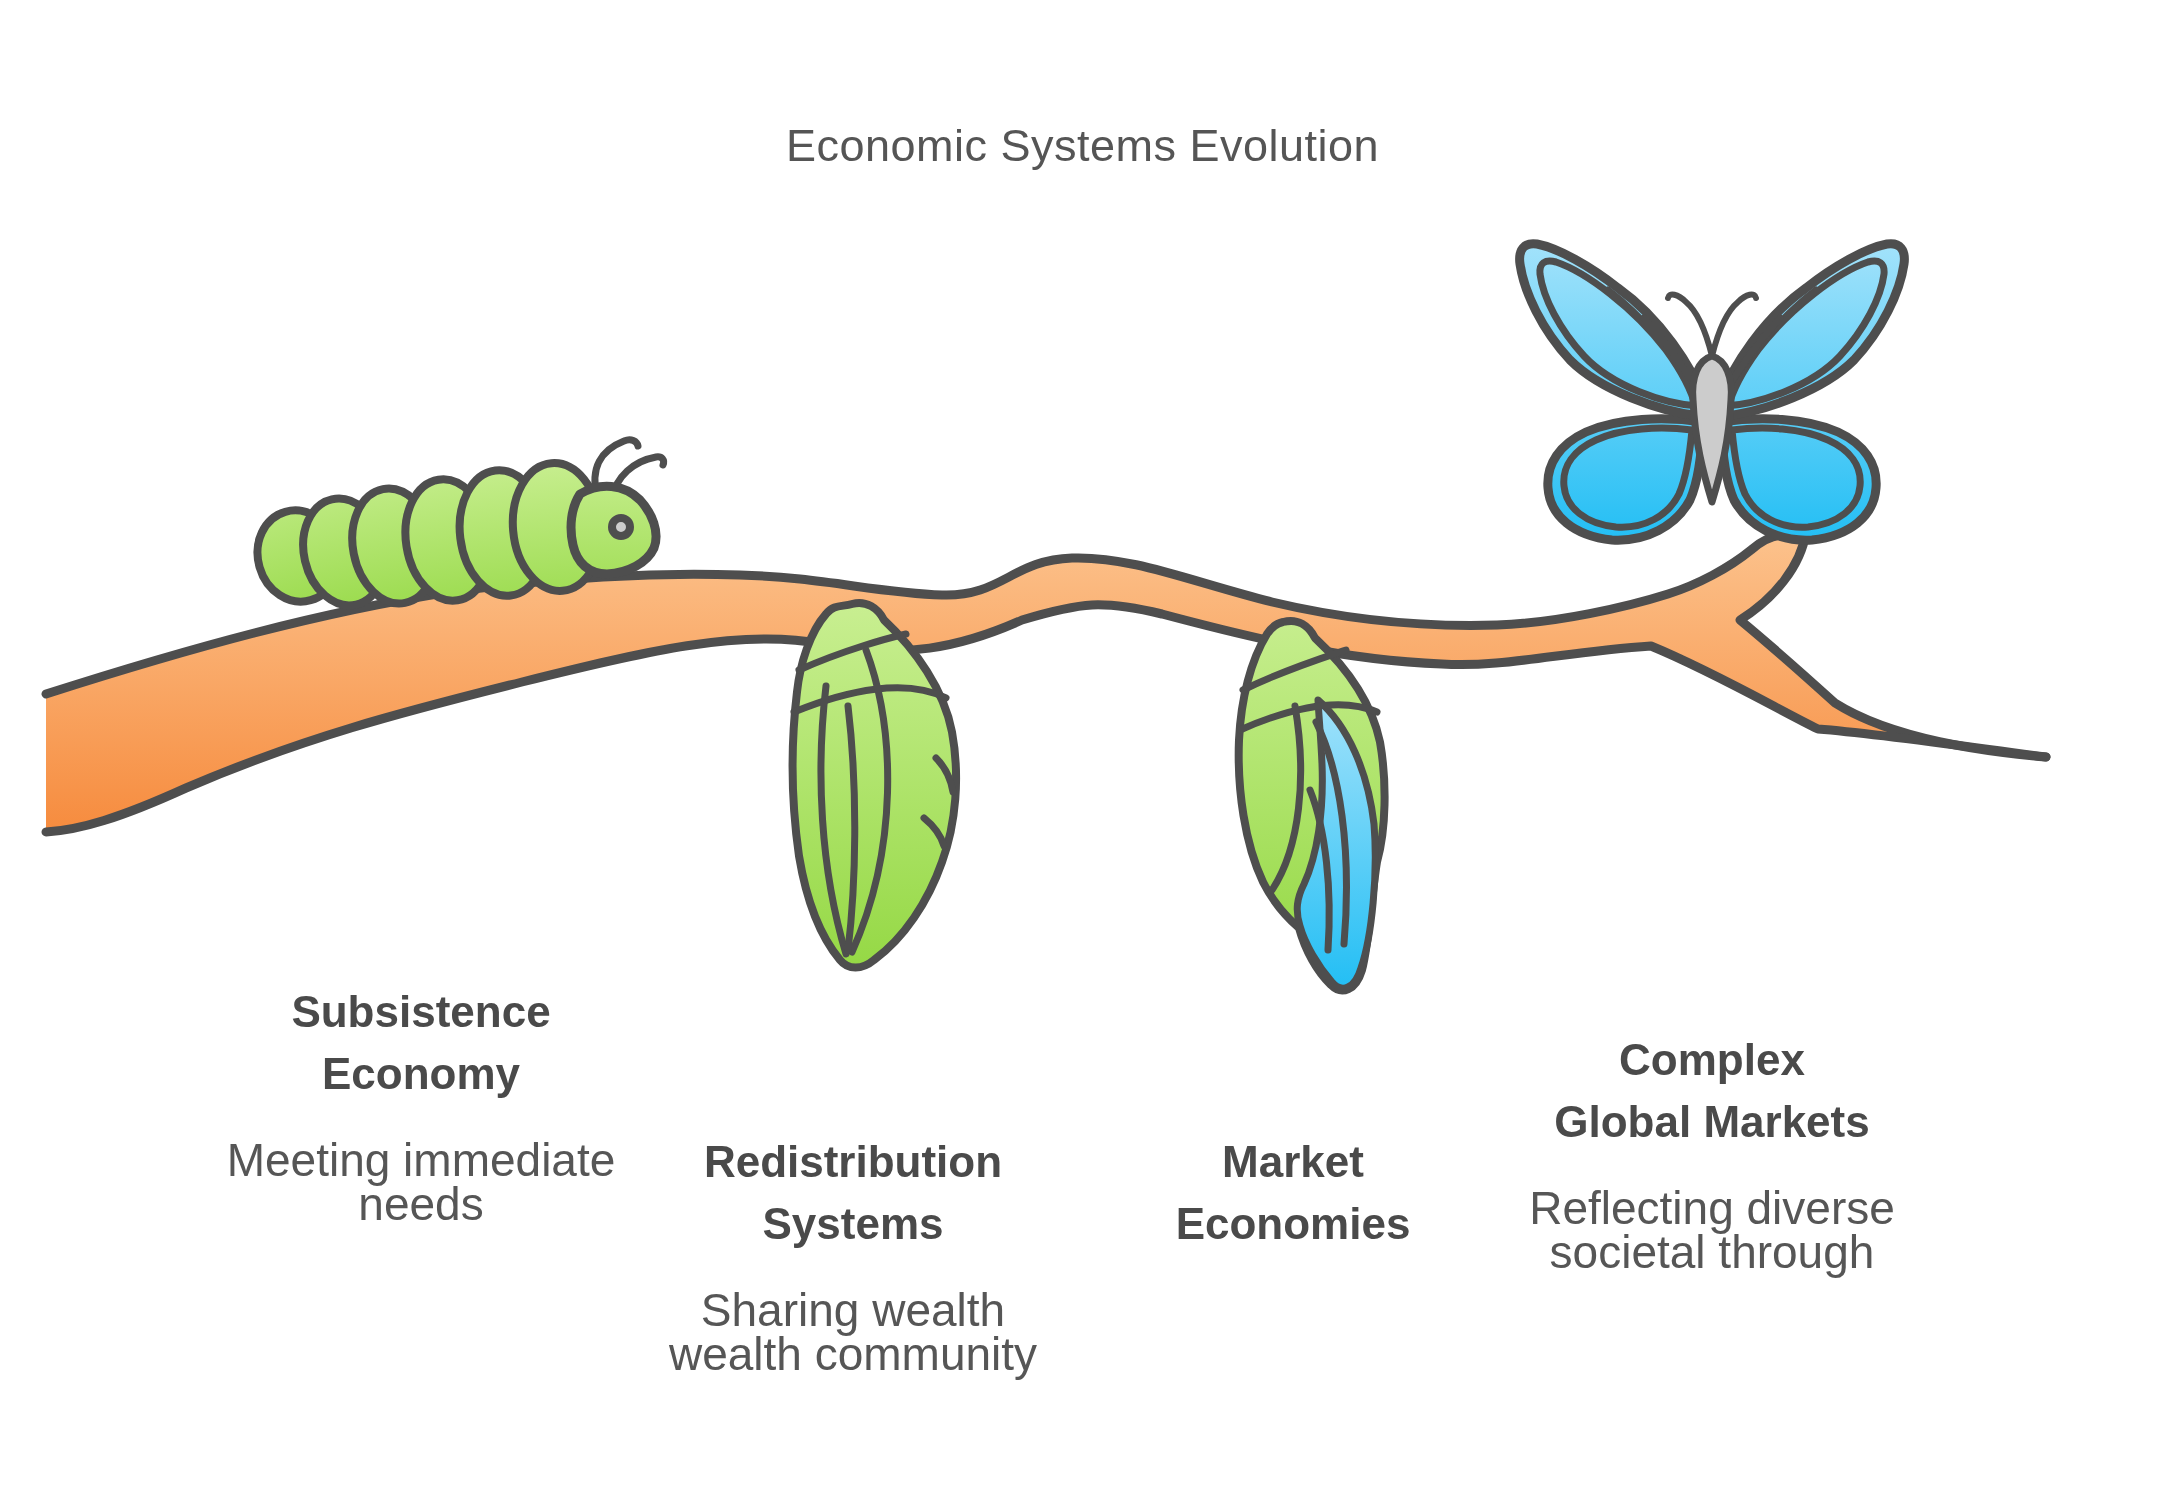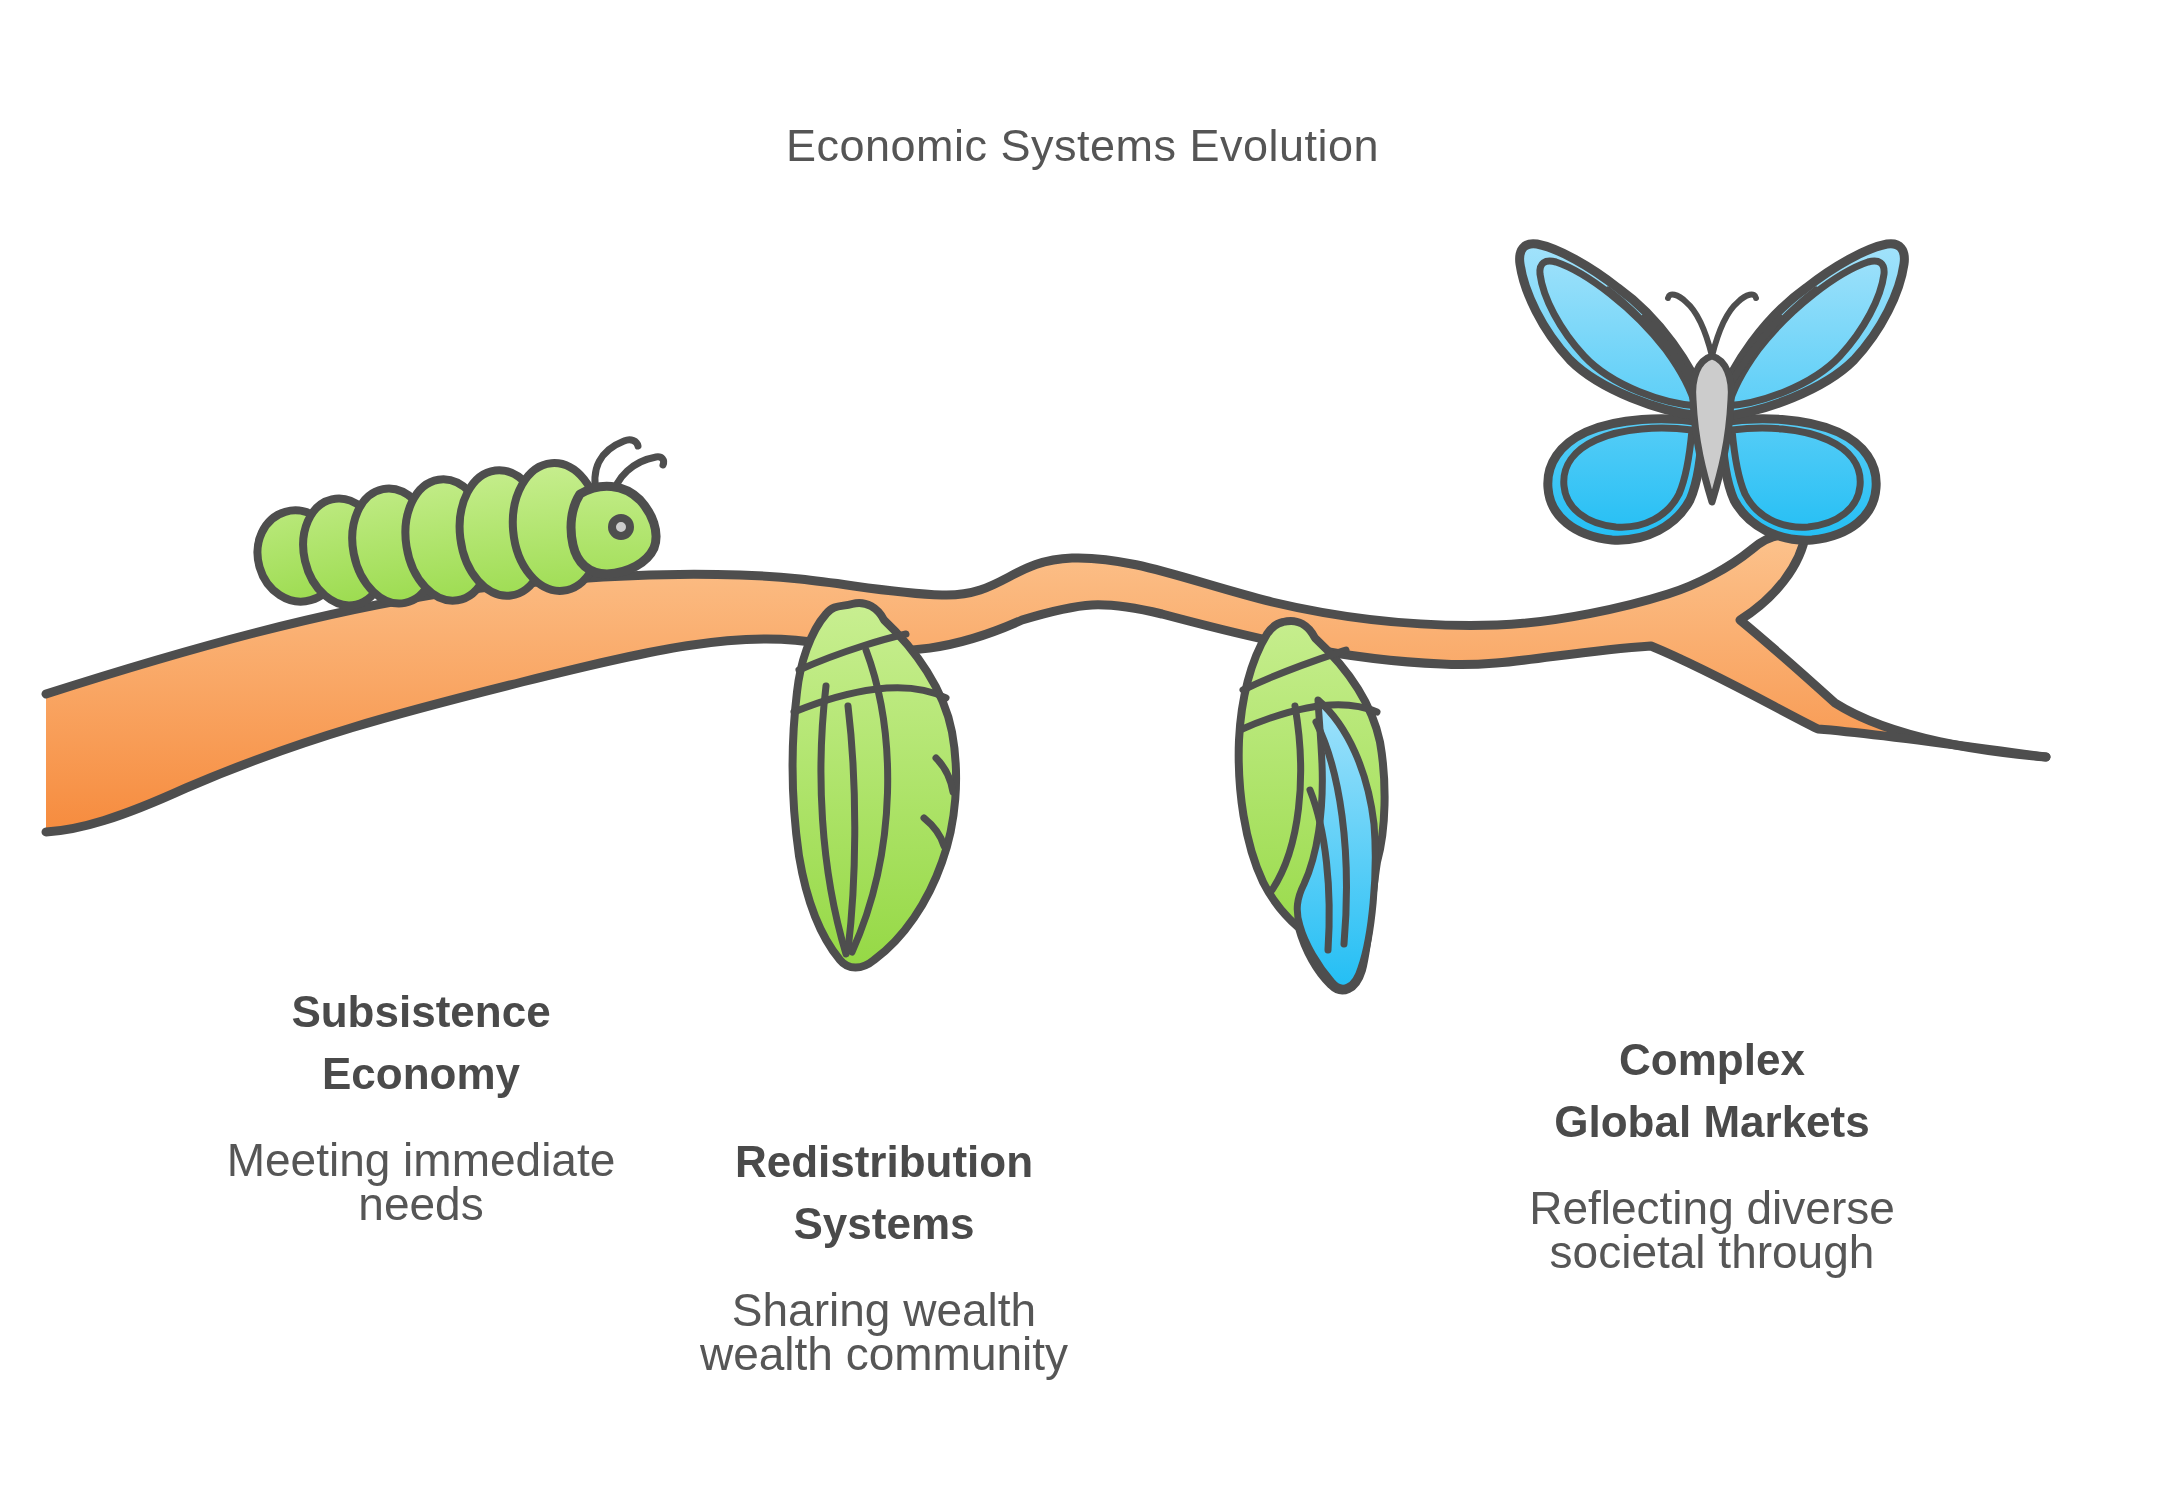--- a/index.html
+++ b/index.html
@@ -243,32 +243,36 @@
     <div class="stage-heading">
       <div>Subsistence</div>
       <div>Economy</div>
     </div>
     <div class="stage-desc">
       <div>Meeting immediate</div>
       <div>needs</div>
     </div>
   </div>
 
-  <div class="stage" style="left:884px;top:1131px">
+  <div class="stage" style="left:853px;top:1131px">
     <div class="stage-heading">
       <div>Redistribution</div>
       <div>Systems</div>
     </div>
     <div class="stage-desc">
       <div>Sharing wealth</div>
       <div>wealth community</div>
     </div>
   </div>
 
   <div class="stage" style="left:1293px;top:1131px">
+    <div class="stage-heading">
+      <div>Market</div>
+      <div>Economies</div>
+    </div>
   </div>
 
   <div class="stage" style="left:1712px;top:1029px">
     <div class="stage-heading">
       <div>Complex</div>
       <div>Global Markets</div>
     </div>
     <div class="stage-desc">
       <div>Reflecting diverse</div>
       <div>societal through</div>

